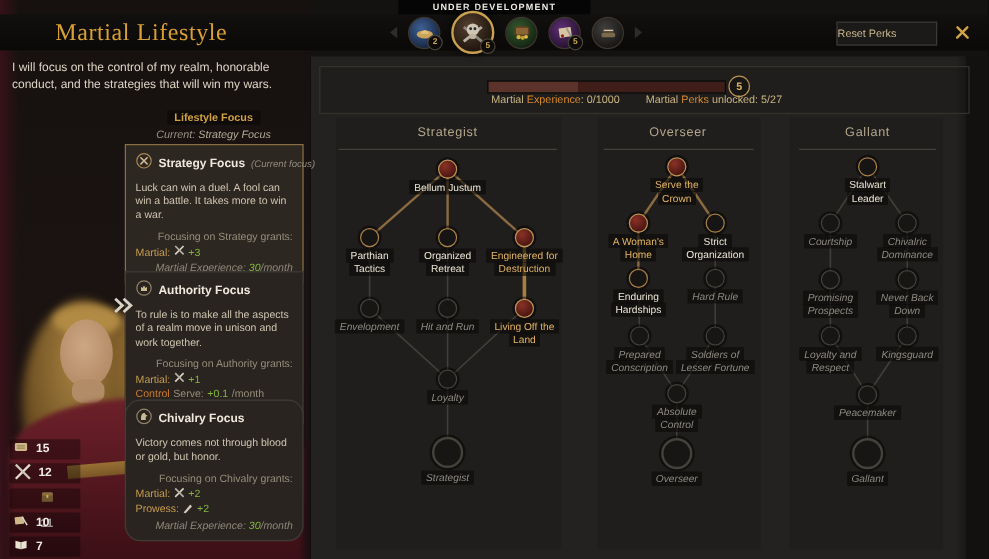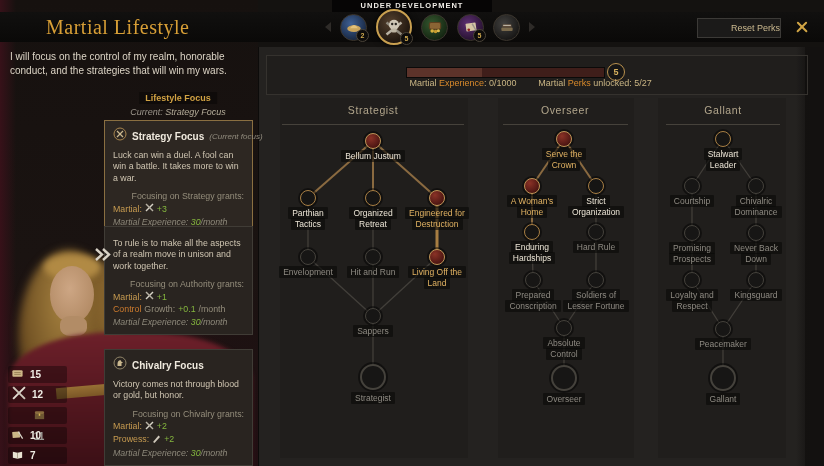--- a/index.html
+++ b/index.html
@@ -51,38 +51,38 @@
 
   .pnode{width:16px;height:16px;border-radius:50%;box-sizing:border-box;box-shadow:0 0 0 2px rgba(0,0,0,.45);}
   .pnode.locked{background:#171615;border:1.5px solid #45423c;}
   .pnode.available{background:#161514;border:1.5px solid #a87f44;}
   .pnode.unlocked{background:radial-gradient(circle at 35% 30%,#8a3226 0%,#4a1512 75%);border:1.5px solid #bd9355;}
   .pnode.big{width:26px;height:26px;border-width:2px;}
   .plabel{transform:translateX(-50%);text-align:center;font-size:8.5px;line-height:1.3;white-space:pre-line;width:96px;}
   .plabel span{background:rgba(10,9,8,.62);padding:1px 4px;border-radius:1px;box-decoration-break:clone;}
   .plabel.gold{color:#e2b363;}
   .plabel.light{color:#ece5d6;}
-  .plabel.gray{color:#8e8a82;}
+  .plabel.gray{color:#8e8a82;font-style:italic;}
 
   
   .ribbon{left:0;top:12px;width:824px;height:30px;background:linear-gradient(180deg,#11100f 0%,#0a0908 100%);}
   .title{left:46px;top:16px;font-family:"Liberation Serif",serif;font-size:20px;color:#d89f36;letter-spacing:.5px;}
   .underdev{left:332px;top:0;width:160px;height:12px;background:#060505;color:#efece6;
         font-size:7.5px;font-weight:bold;letter-spacing:1px;text-align:center;line-height:12px;}
   #licons{left:325px;top:8px;height:38px;display:flex;align-items:center;gap:9px;}
   .licon{position:relative;width:27px;height:27px;border-radius:50%;border:1.5px solid #3c362e;box-sizing:border-box;}
   .licon svg{position:absolute;left:50%;top:50%;transform:translate(-50%,-50%);}
   .licon.sel{width:36px;height:36px;border:2px solid #c9a050;box-shadow:0 0 6px rgba(0,0,0,.8);}
   .lbadge{position:absolute;right:-3px;bottom:-2px;width:11px;height:11px;border-radius:50%;background:#0d0c0b;
         border:1px solid #4a4338;color:#cfa94f;font-size:7px;font-weight:bold;text-align:center;line-height:11px;}
   .arrow{width:0;height:0;border-top:5px solid transparent;border-bottom:5px solid transparent;}
   .arrow.left{border-right:6px solid #2e2b28;}
   .arrow.right{border-left:6px solid #2e2b28;}
   .reset-btn{left:697px;top:18px;width:82px;height:18px;background:#1b1a19;border:1px solid #3c3a37;
-        color:#cbb98f;font-size:9px;text-align:right;line-height:18px;cursor:pointer;}
+        color:#cbb98f;font-size:9px;text-align:left;line-height:18px;cursor:pointer;}
   .close-x{left:794px;top:19px;width:16px;height:16px;cursor:pointer;}
   .close-x::before,.close-x::after{content:"";position:absolute;left:1px;top:7px;width:14px;height:2.4px;
         background:#d1a545;border-radius:1px;}
   .close-x::before{transform:rotate(45deg);} .close-x::after{transform:rotate(-45deg);}
 
   
   .descr{left:10px;top:50px;width:228px;font-size:10px;line-height:1.35;color:#ddd5c6;}
   .focus-hdr{left:178px;top:92px;transform:translateX(-50%);background:rgba(0,0,0,.35);color:#d1a243;
         font-size:9px;font-weight:bold;padding:1px 6px;}
   .current-line{left:178px;top:107px;transform:translateX(-50%);font-size:9px;font-style:italic;color:#9a948a;white-space:nowrap;}
@@ -90,21 +90,21 @@
   .card{left:104px;width:149px;box-sizing:border-box;background:#292420;border:1px solid #403c36;padding:6px 8px 7px 8px;}
   .card.sel{border-color:#8a6f41;background:#2d2722;}
   .card-head{display:flex;align-items:center;gap:5px;}
   .card-title{color:#efe9dd;font-size:10px;font-weight:bold;white-space:nowrap;}
   .card-tag{color:#918b7d;font-size:8px;font-style:italic;white-space:nowrap;}
   .card-desc{margin-top:5px;font-size:8.8px;line-height:1.3;color:#cfc5b1;}
   .grants-lbl{margin-top:7px;font-size:8.8px;color:#948d7b;text-align:right;}
   .grant{margin-top:2px;font-size:8.8px;display:flex;align-items:center;gap:3px;}
   .g-gold{color:#c79b50;} .g-orange{color:#cc7a2d;} .g-mid{color:#948d7b;}
   .g-val{color:#84b63e;} .g-suf{color:#948d7b;}
-  .exp-line{margin-top:3px;font-size:8.8px;font-style:italic;color:#8d887a;}
+  .exp-line{margin-top:3px;font-size:8.8px;font-style:italic;color:#8d887a;text-align:right;}
   .exp-line .g-val{font-style:italic;}
 
   
   #stats{left:8px;top:366px;}
   .stat-row{position:absolute;left:0;width:56px;height:17px;display:flex;align-items:center;gap:6px;
         background:rgba(0,0,0,.35);border-radius:2px;padding-left:3px;}
   .stat-val{color:#efece4;font-size:10px;font-weight:bold;}
 
   .chevrons{left:94px;top:247px;}
 </style>
@@ -185,21 +185,21 @@
       <div class="abs plabel gold" style="left: 437px; top: 208px;"><span>Engineered for
 Destruction</span></div>
       <div class="abs pnode locked" style="left: 300px; top: 249px;"></div>
       <div class="abs plabel gray" style="left: 308px; top: 267px;"><span>Envelopment</span></div>
       <div class="abs pnode locked" style="left: 365px; top: 249px;"></div>
       <div class="abs plabel gray" style="left: 373px; top: 267px;"><span>Hit and Run</span></div>
       <div class="abs pnode unlocked" style="left: 429px; top: 249px;"></div>
       <div class="abs plabel gold" style="left: 437px; top: 267px;"><span>Living Off the
 Land</span></div>
       <div class="abs pnode locked" style="left: 365px; top: 308px;"></div>
-      <div class="abs plabel gray" style="left: 373px; top: 326px;"><span>Sappers</span></div>
+      <div class="abs plabel gray" style="left: 373px; top: 326px;"><span>Loyalty</span></div>
       <div class="abs pnode locked big" style="left: 360px; top: 364px;"></div>
       <div class="abs plabel gray" style="left: 373px; top: 393px;"><span>Strategist</span></div>
       <div class="abs tree-header" style="left: 495px;">Overseer</div>
       <div class="abs tree-rule" style="left: 503px; width: 125px;"></div>
       <div class="abs pnode unlocked" style="left: 556px; top: 131px;"></div>
       <div class="abs plabel gold" style="left: 564px; top: 149px;"><span>Serve the
 Crown</span></div>
       <div class="abs pnode unlocked" style="left: 524px; top: 178px;"></div>
       <div class="abs plabel gold" style="left: 532px; top: 196px;"><span>A Woman's
 Home</span></div>
@@ -320,39 +320,46 @@
           <span class="g-gold">Martial:</span>
           <span><svg width="9" height="9" viewBox="0 0 9 9">
               <line x1="1" y1="8" x2="8" y2="1" stroke="#d8d3c8" stroke-width="1.4"></line>
               <line x1="1" y1="1" x2="8" y2="8" stroke="#b7b1a4" stroke-width="1.4"></line>
             </svg></span>
           <span class="g-val">+3</span>
         </div>
         <div class="exp-line"><span>Martial Experience: </span><span class="g-val">30</span><span>/month</span></div>
       </div>
       <div class="abs card" style="top: 226px;">
+        <div class="card-head">
+          <span><svg width="14" height="14" viewBox="0 0 14 14">
+              <circle cx="7" cy="7" r="6" fill="none" stroke="#8f8468" stroke-width="1"></circle>
+              <path d="M4.5 9.5 L4.5 6 L5.8 7 L7 5 L8.2 7 L9.5 6 L9.5 9.5 Z" fill="#cbb98f"></path>
+            </svg></span>
+          <span class="card-title">Authority Focus</span>
+        </div>
         <div class="card-desc">To rule is to make all the aspects of a realm move in unison and work together.</div>
         <div class="grants-lbl">Focusing on Authority grants:</div>
         <div class="grant">
           <span class="g-gold">Martial:</span>
           <span><svg width="9" height="9" viewBox="0 0 9 9">
               <line x1="1" y1="8" x2="8" y2="1" stroke="#d8d3c8" stroke-width="1.4"></line>
               <line x1="1" y1="1" x2="8" y2="8" stroke="#b7b1a4" stroke-width="1.4"></line>
             </svg></span>
           <span class="g-val">+1</span>
         </div>
         <div class="grant">
           <span class="g-orange">Control</span>
-          <span class="g-mid"> Growth: </span>
+          <span class="g-mid"> Serve: </span>
           <span class="g-val">+0.1</span>
           <span class="g-suf">/month</span>
         </div>
         <div class="exp-line"><span>Martial Experience: </span><span class="g-val">30</span><span>/month</span></div>
       </div>
-      <div class="abs card" style="top: 349px;">
+      <div class="abs card" style="top: 333px; border-radius: 13px;">
         <div class="card-head">
           <span><svg width="14" height="14" viewBox="0 0 14 14">
               <circle cx="7" cy="7" r="6" fill="none" stroke="#8f8468" stroke-width="1"></circle>
               <path d="M4.5 10 L4.5 8 Q4.5 4.5 7.5 4 L8.2 5.5 L10 6.5 L8.5 7.2 L8.5 10 Z" fill="#cbb98f"></path>
             </svg></span>
           <span class="card-title">Chivalry Focus</span>
         </div>
         <div class="card-desc">Victory comes not through blood or gold, but honor.</div>
         <div class="grants-lbl">Focusing on Chivalry grants:</div>
         <div class="grant">

